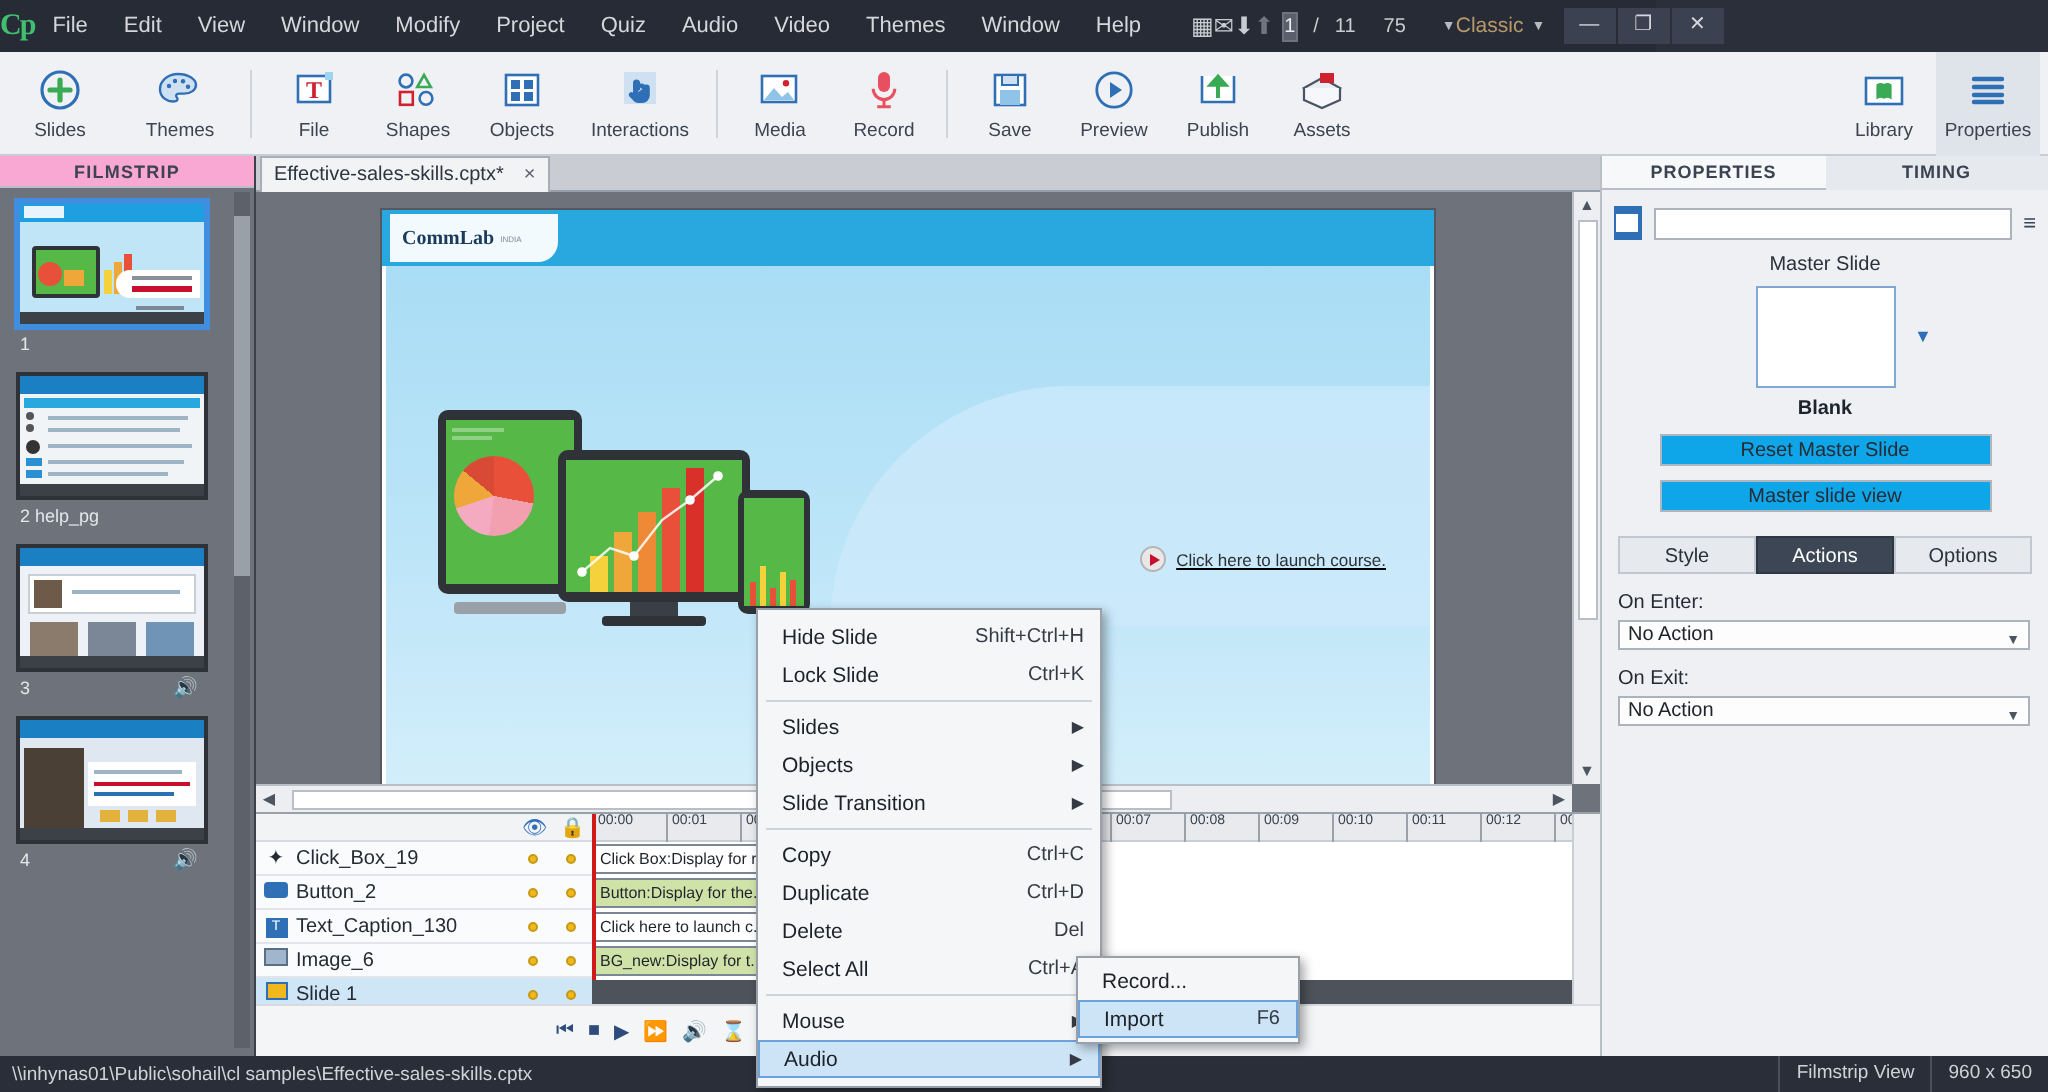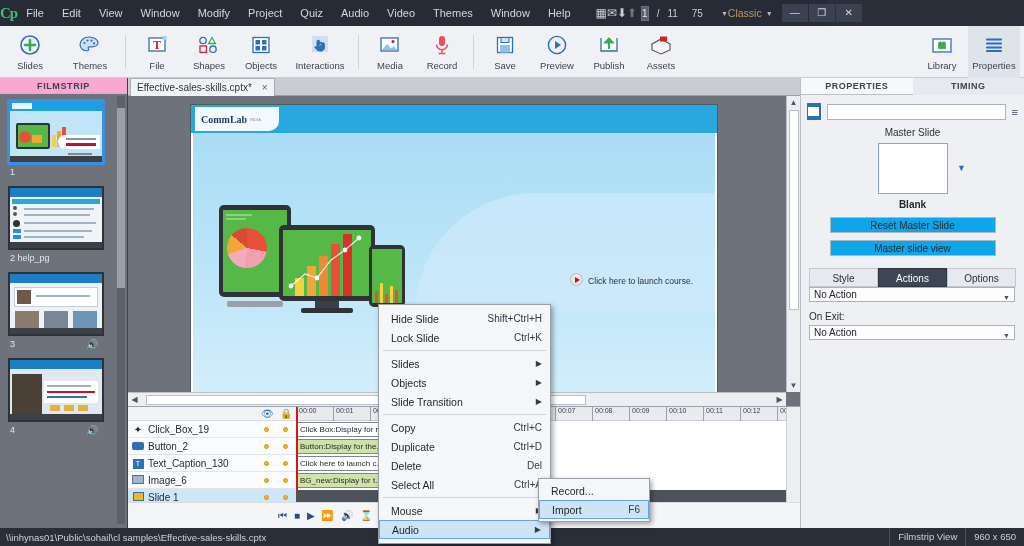--- a/index.html
+++ b/index.html
@@ -119,21 +119,21 @@
     overflow:hidden;
   }
   .welcome-card {
     position:absolute; right:-8px; top:76px; width:216px; height:52px;
     background:#fff; border-radius:26px 0 0 26px;
     display:flex; flex-direction:column; align-items:center; justify-content:center;
   }
   .welcome-1 { font-size:11px; color:#3d4248; }
   .welcome-2 { font-size:13px; color:#c8102e; font-weight:bold; margin-top:2px; }
   .launch-row {
-    position:absolute; right:22px; top:140px; display:flex; align-items:flex-end; gap:5px;
+    position:absolute; right:22px; top:140px; display:flex; align-items:center; gap:5px;text-decoration:underline;
   }
   .play-circle {
     width:13px; height:13px; border-radius:50%; background:#e8e8e8;
     border:1px solid #b5b5b5; display:flex; align-items:center; justify-content:center;
   }
   .play-tri { width:0;height:0;border-left:5px solid #c8102e;border-top:3px solid transparent;border-bottom:3px solid transparent; margin-left:1px;}
   .launch-txt { font-size:8.5px; color:#2c3136; }
   .wave {
     position:absolute; right:0; top:60px; width:300px; height:120px;
     background:#cdeafb; border-radius:120px 0 0 0; opacity:0.75;
@@ -739,20 +739,21 @@
       <span class="master-caret" style="position:absolute;left:156px;top:20px;">▼</span>
     </div>
     <div class="rp-blank">Blank</div>
     <div class="rp-btn">Reset Master Slide</div>
     <div class="rp-btn">Master slide view</div>
     <div class="rp-subtabs">
       <div class="rp-subtab">Style</div>
       <div class="rp-subtab active">Actions</div>
       <div class="rp-subtab">Options</div>
     </div>
+    <div class="rp-field-label">On Enter:</div>
     <div class="rp-select">
       <span>No Action</span>
       <span class="car">▼</span>
     </div>
     <div class="rp-field-label">On Exit:</div>
     <div class="rp-select">
       <span>No Action</span>
       <span class="car">▼</span>
     </div>
   </div>

